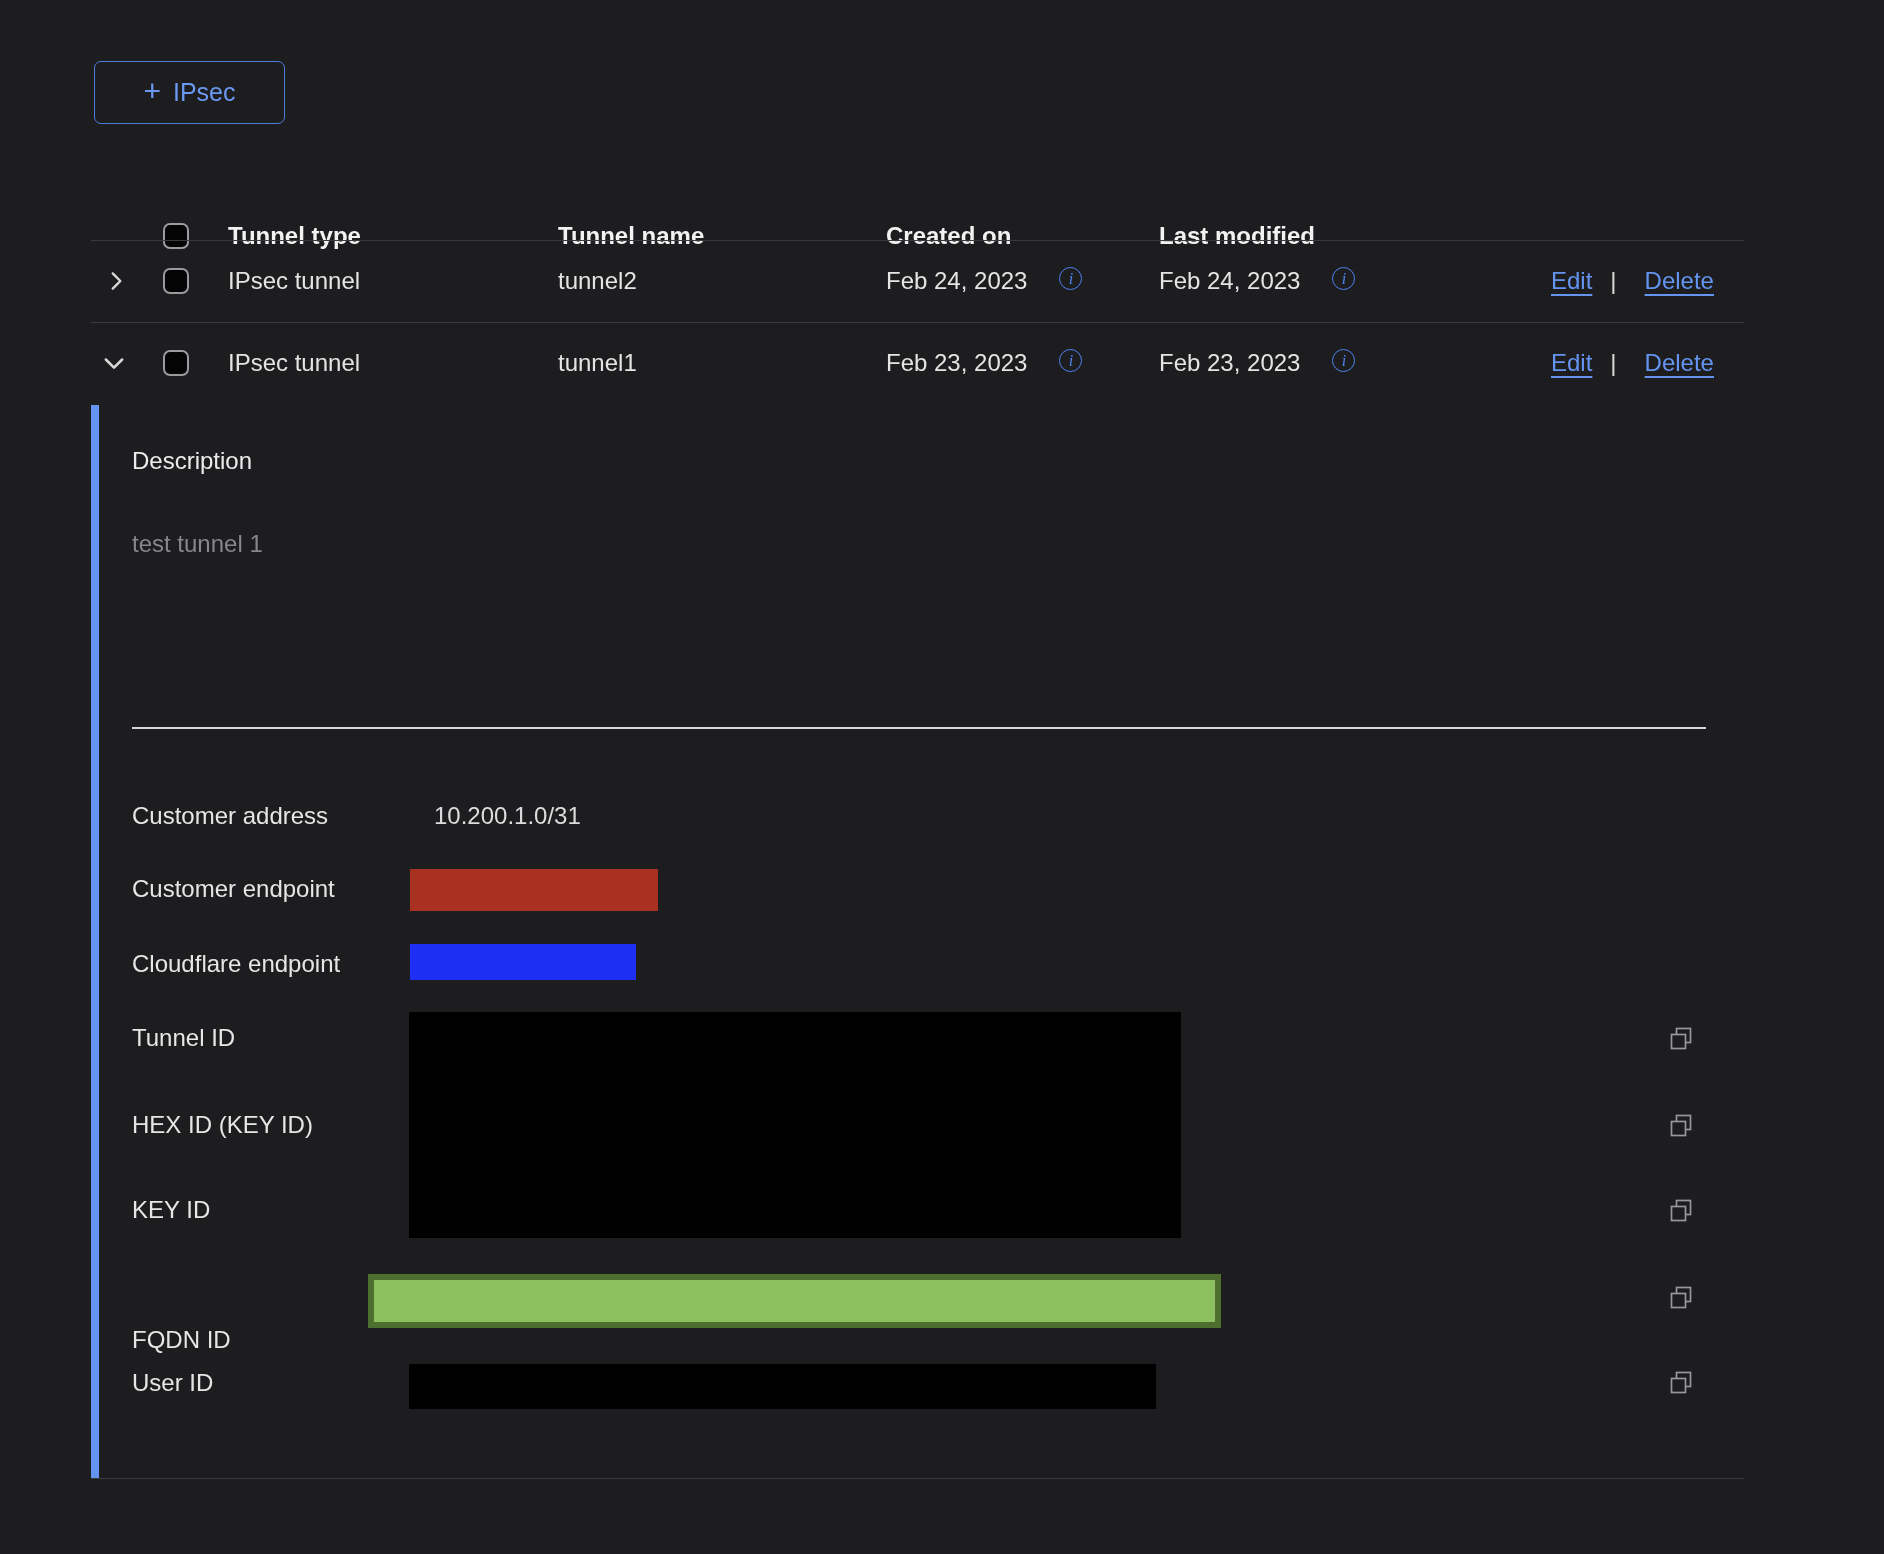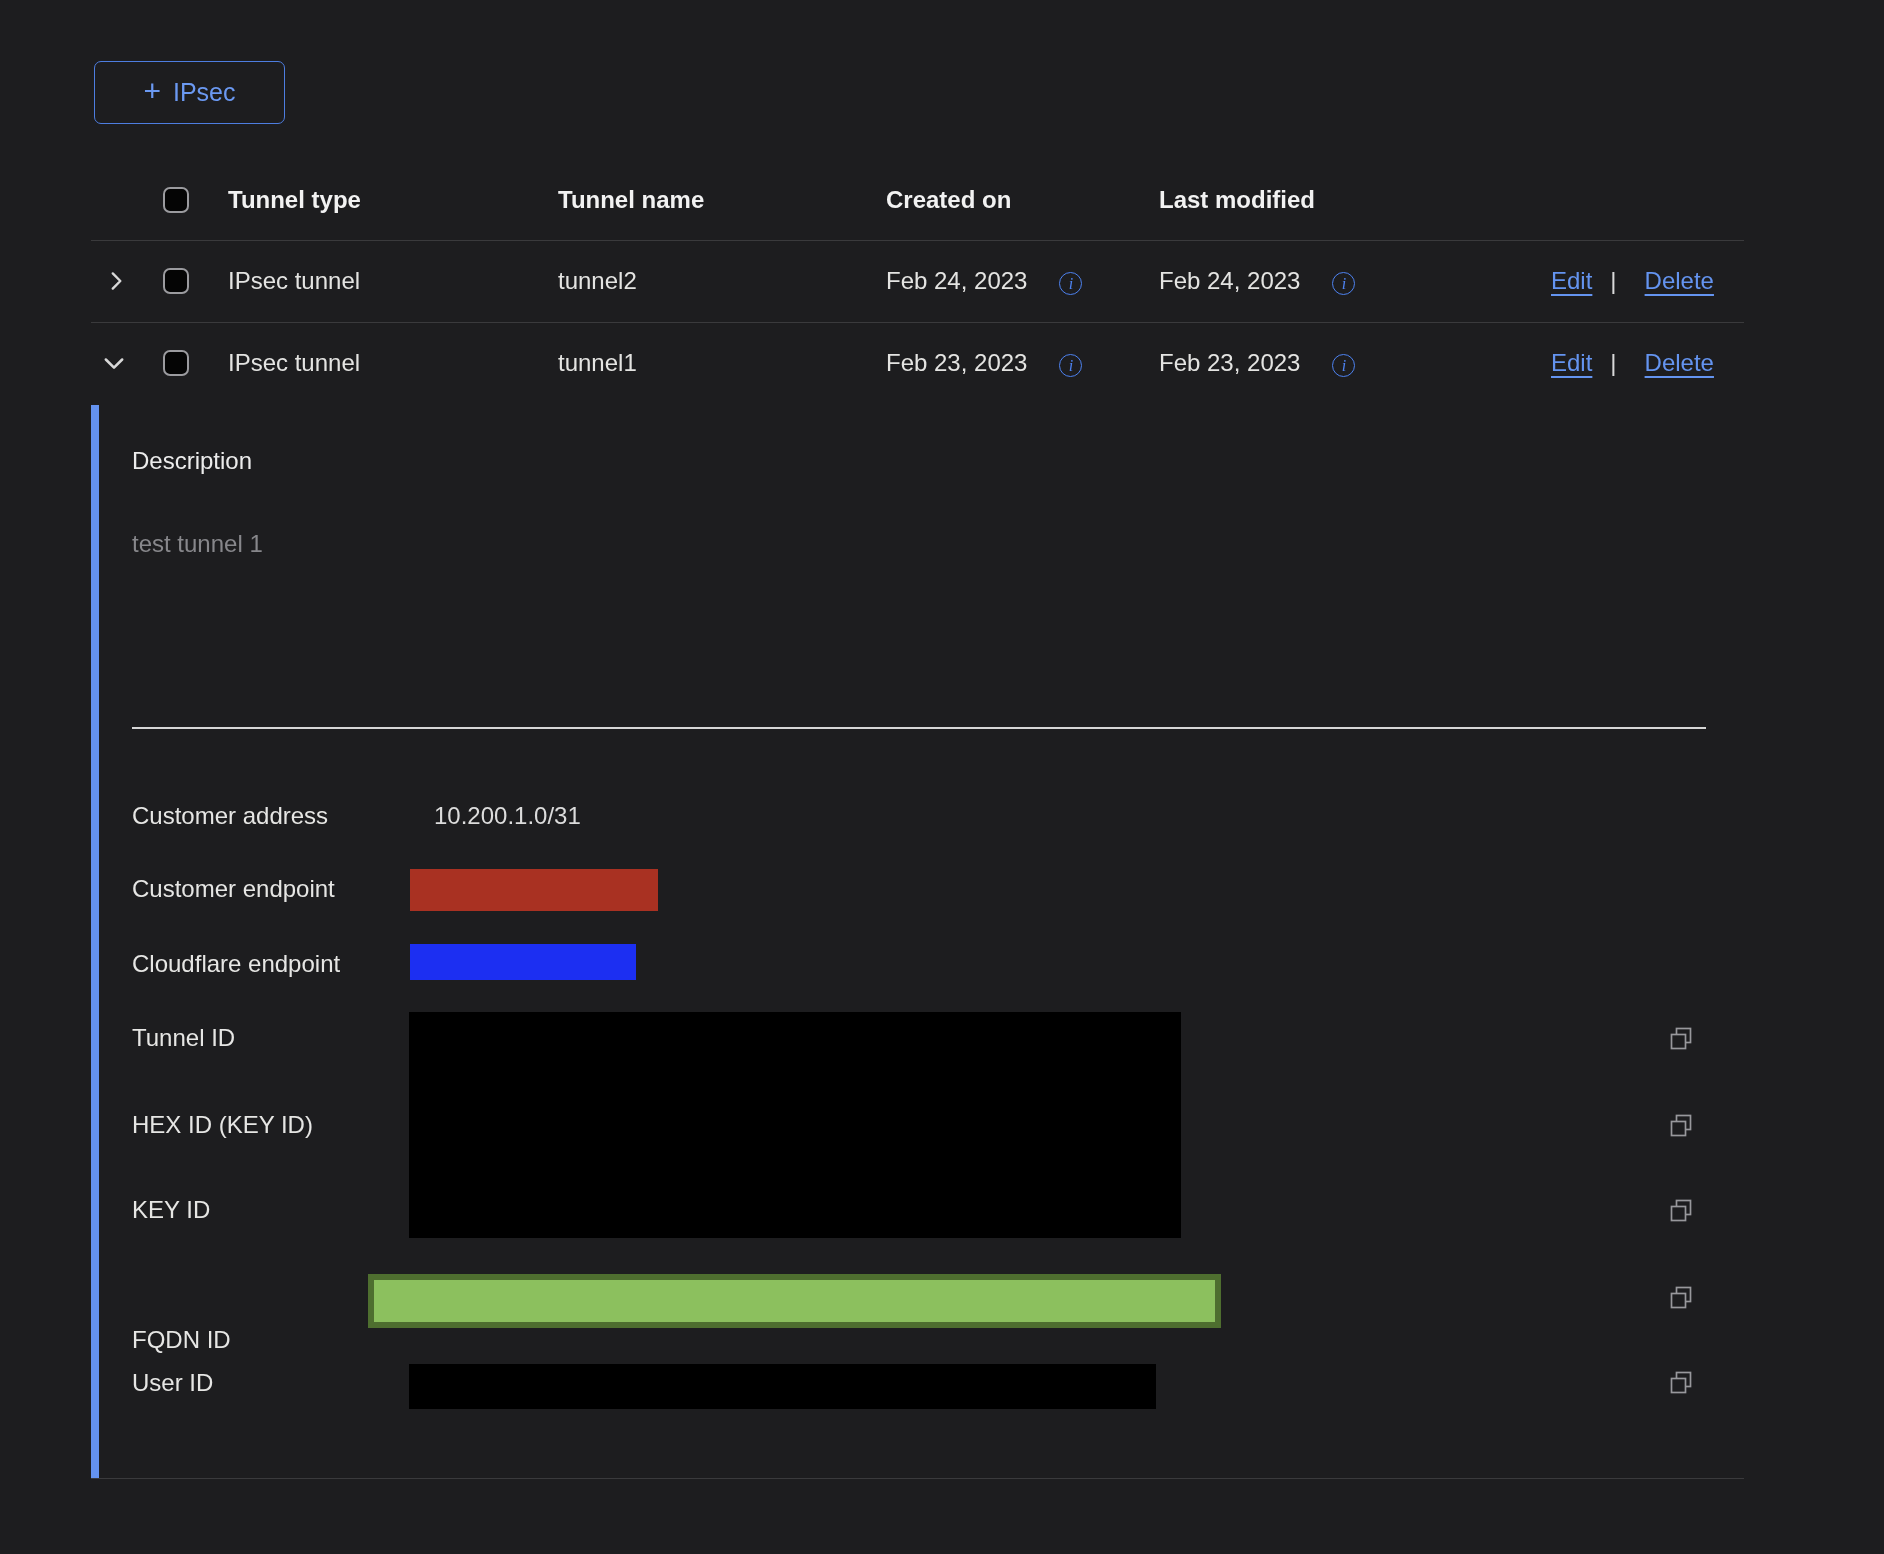--- a/index.html
+++ b/index.html
@@ -13,27 +13,27 @@
     border:1.6px solid #4d7de0;border-radius:7px;background:transparent;
     display:flex;align-items:center;justify-content:center;gap:12px;
     color:#6b99f2;font-size:25px;cursor:pointer;box-sizing:border-box;
   }
   .plus-glyph{font-size:30px;font-weight:300;line-height:1;margin-top:-3px;}
   
   .hline{position:absolute;height:1px;background:#3a3a3c;}
   .trow{position:absolute;left:0;right:0;height:82px;}
   .thead{position:absolute;left:0;right:0;top:160px;height:80px;}
   .cell{position:absolute;top:50%;transform:translateY(-50%);font-size:24px;color:#e4e4e2;white-space:nowrap;}
-  .thead .cell{font-weight:700;color:#f2f2f2;}
+  .thead .cell{font-weight:700;color:#f2f2f2;margin-top:36px;}
   .checkbox{
     width:26px;height:26px;border:2px solid #9b9b9f;border-radius:7px;
     background:#050505;box-sizing:border-box;cursor:pointer;
   }
   .chev{cursor:pointer;display:flex;align-items:center;}
-  .date-cell{display:flex;align-items:flex-end;}
+  .date-cell{display:flex;align-items:flex-start;}
   .info-badge{
     display:inline-flex;align-items:center;justify-content:center;
     width:23px;height:23px;border:1.8px solid #4d82f0;border-radius:50%;
     color:#4d82f0;font-family:"Liberation Serif", serif;font-style:italic;
     font-size:16px;margin-left:32px;box-sizing:border-box;cursor:pointer;flex:0 0 auto;
   }
   .actions{display:flex;align-items:center;gap:18px;}
   .link{color:#6494f0;text-decoration:underline;text-underline-offset:5px;cursor:pointer;font-size:24px;margin-left:10px;}
   .sep{color:#d9d9d9;font-size:24px;}
   

